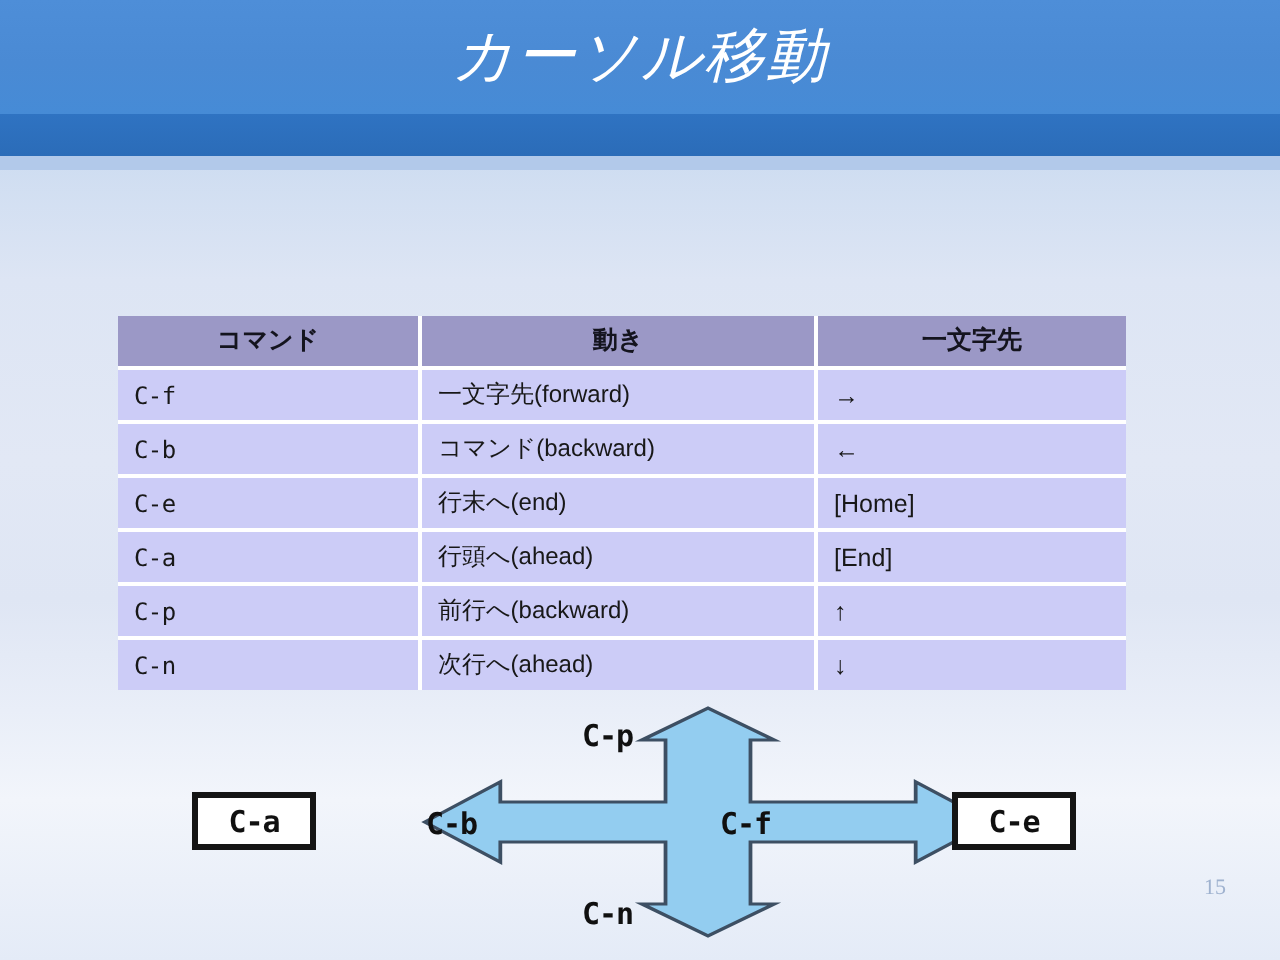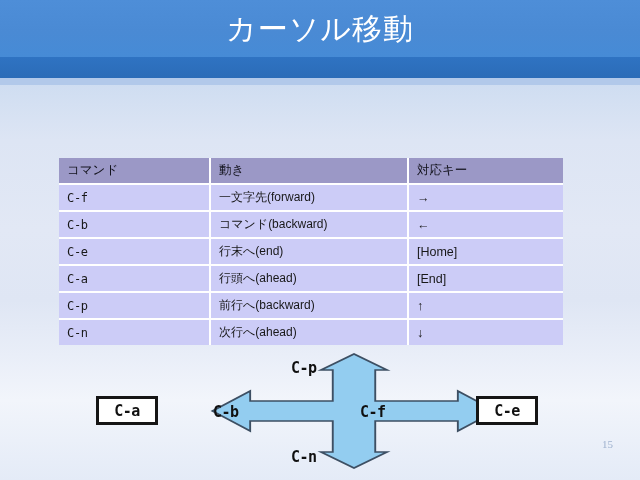--- a/index.html
+++ b/index.html
@@ -55,20 +55,21 @@
     position: absolute;
     left: 0; top: 8px;
     width: 640px;
     text-align: center;
     color: #ffffff;
     font-size: 30px;
     line-height: 42px;
     letter-spacing: 1px;
     font-weight: 400;
     white-space: nowrap;
+    font-style: italic;
   }
 
   
   #bullet-row {
     position: absolute;
     left: 32px;
     top: 98px;
     display: flex;
     align-items: center;
   }
@@ -107,24 +108,25 @@
     border-bottom: 2px solid #ffffff;
     font-weight: normal;
     color: #181818;
     overflow: hidden;
     white-space: nowrap;
   }
   #cmd-table th:last-child, #cmd-table td:last-child { border-right: none; }
   #cmd-table tr:last-child td { border-bottom: none; }
   #cmd-table thead th {
     background: #9b98c6;
-    text-align: left;
+    text-align: center;
     height: 25px;
     font-size: 12.5px;
     color: #14141e;
+    font-weight: bold;
   }
   #cmd-table tbody td {
     background: #ccccf7;
   }
   .col-cmd   { width: 152px; }
   .col-move  { width: 198px; }
   .col-key   { width: 154px; }
   .mono-cell { font-family: "DejaVu Sans Mono", "Liberation Mono", monospace; font-size: 12px; letter-spacing: -0.3px; }
   .key-cell  { font-size: 12.5px; }
 
@@ -195,21 +197,21 @@
   <table id="cmd-table">
     <colgroup>
       <col class="col-cmd">
         <col class="col-move">
         <col class="col-key">
     </colgroup>
     <thead>
       <tr>
         <th>コマンド</th>
         <th>動き</th>
-        <th>対応キー</th>
+        <th>一文字先</th>
       </tr>
     </thead>
     <tbody>
       <tr>
         <td class="mono-cell">C-f</td>
         <td>一文字先(forward)</td>
         <td class="key-cell">→</td>
       </tr>
       <tr>
         <td class="mono-cell">C-b</td>

